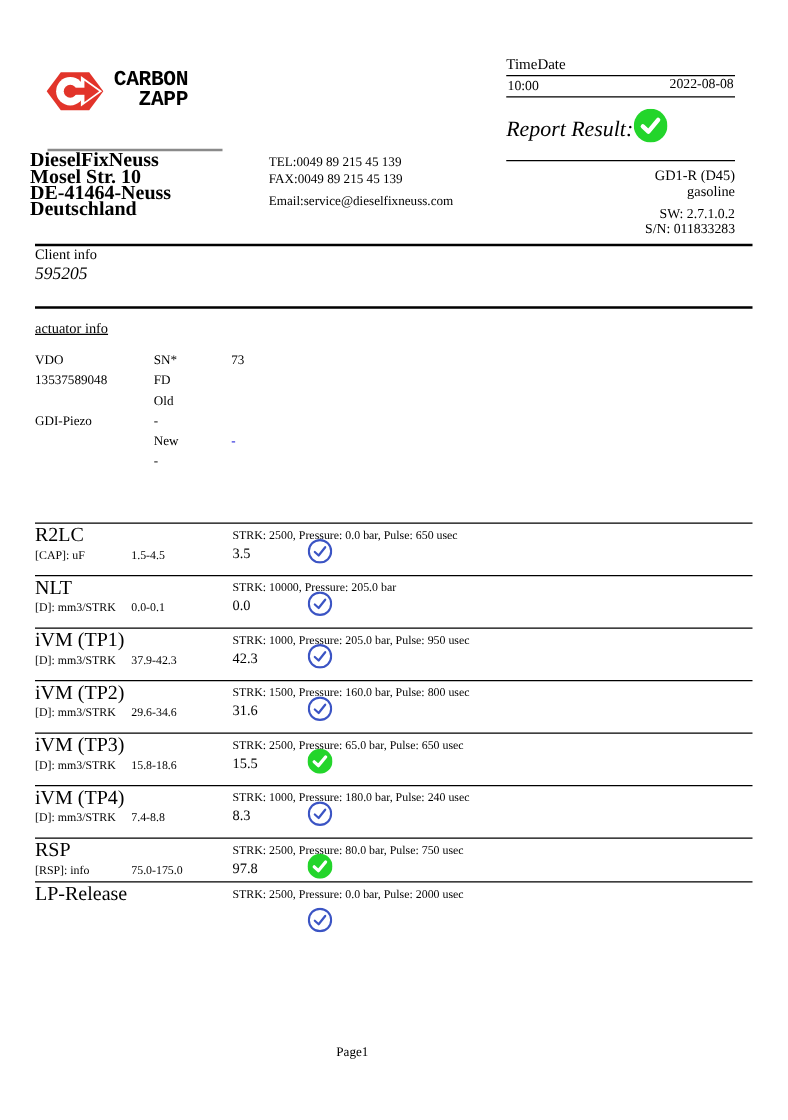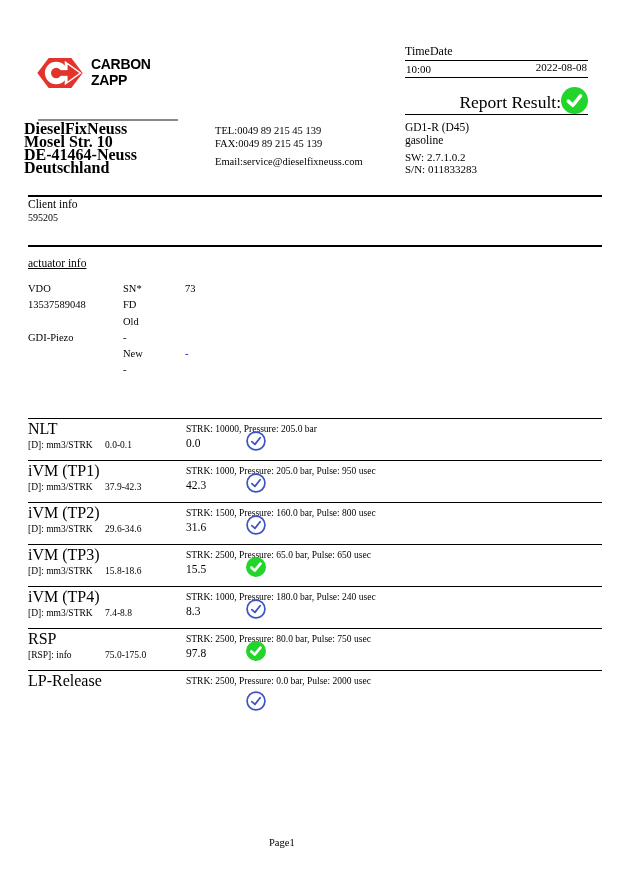--- a/index.html
+++ b/index.html
@@ -4,42 +4,42 @@
 <style>
   html,body{margin:0;padding:0;background:#e8e8e8;}
   .page{
     position:relative;width:630px;height:896px;background:#ffffff;
     margin:0 auto;overflow:hidden;
     font-family:"Liberation Serif","DejaVu Serif",serif;color:#000;
   }
   .abs{position:absolute;}
   
   .logo{left:36px;top:56px;display:flex;gap:7px;align-items:flex-start;}
-  .logo-text{font-family:Liberation Sans, sans-serif;font-weight:700;
-    font-size:14px;line-height:15.5px;letter-spacing:-0.3px;padding-top:1px;}
+  .logo-text{font-family:Liberation Mono, monospace;font-weight:700;
+    font-size:17px;line-height:15.5px;letter-spacing:-0.3px;padding-top:1px;text-align:right;}
   .owner-block{left:219px;top:44px;width:176px;border-bottom:1px solid #000;padding-bottom:3px;font-size:12px;}
   .td-block{left:405px;top:44px;width:183px;}
   .td-row1{display:flex;justify-content:flex-start;font-size:12px;border-bottom:1px solid #000;padding-bottom:1px;}
   .td-row2{display:flex;justify-content:space-between;font-size:11px;border-bottom:1px solid #000;padding:2px 1px 2px 1px;align-items:flex-end;}
   .td-row2 .date-val{position:relative;top:-2px;}
-  .report-row{display:flex;justify-content:flex-end;align-items:center;margin-top:9px;}
+  .report-row{display:flex;justify-content:flex-start;align-items:center;margin-top:9px;font-style:italic;}
   .report-label{font-size:17.5px;}
   
   .addr-line{left:38px;top:119px;width:140px;height:1.5px;background:#8a8a8a;}
   .addr{left:24px;top:122px;font-size:16px;font-weight:700;line-height:13px;}
   .contact{left:215px;top:124px;font-size:10.5px;line-height:13px;}
   .contact .email{margin-top:5px;}
-  .machine{left:405px;top:114px;width:183px;border-top:1.5px solid #000;padding-top:6px;}
+  .machine{left:405px;top:128px;width:183px;border-top:1.5px solid #000;padding-top:6px;text-align:right;}
   .machine .model,.machine .fuel{font-size:11.5px;line-height:13px;}
   .machine .sw{margin-top:4px;font-size:11px;line-height:12px;}
   .machine .sn{font-size:11px;line-height:12px;}
   
   .hline{left:28px;width:574px;height:1.5px;background:#000;}
   .client-label{left:28px;top:198px;font-size:11.5px;}
-  .client-value{left:28px;top:212px;font-size:10px;}
+  .client-value{left:28px;top:212px;font-size:14px;font-style:italic;}
   .actuator-label{left:28px;top:257px;font-size:11.5px;text-decoration:underline;}
   .act-grid{left:28px;top:283px;width:300px;font-size:10.5px;}
   .act-row{position:relative;height:16.3px;}
   .act-c1{position:absolute;left:0;}
   .act-c2{position:absolute;left:95px;}
   .act-c3{position:absolute;left:157px;}
   .blue-val{color:#0000d4;}
   
   .test-table{left:28px;top:418px;width:574px;}
   .test-row{position:relative;border-top:1.4px solid #000;height:41px;}
@@ -147,20 +147,33 @@
       <span class="act-c2">New</span>
       <span class="act-c3 blue-val">-</span>
     </div>
     <div class="act-row">
       <span class="act-c2">-</span>
     </div>
   </div>
 
   <div class="abs test-table">
       <div class="test-row">
+        <div class="t-title">R2LC</div>
+        <div class="t-params">STRK: 2500, Pressure: 0.0 bar, Pulse: 650 usec</div>
+        <div class="t-unit">[CAP]: uF</div>
+        <div class="t-range">1.5-4.5</div>
+        <div class="t-value">3.5</div>
+        <div class="t-icon">
+          <svg width="20" height="20" viewBox="0 0 26 26">
+            <circle cx="13" cy="13" r="11.6" fill="#fff" stroke="#3b54c4" stroke-width="2.2"></circle>
+            <polyline points="7.6,13.8 11.6,17.4 18.4,8.8" fill="none" stroke="#3b54c4" stroke-width="2.3" stroke-linecap="round" stroke-linejoin="round"></polyline>
+          </svg>
+        </div>
+      </div>
+      <div class="test-row">
         <div class="t-title">NLT</div>
         <div class="t-params">STRK: 10000, Pressure: 205.0 bar</div>
         <div class="t-unit">[D]: mm3/STRK</div>
         <div class="t-range">0.0-0.1</div>
         <div class="t-value">0.0</div>
         <div class="t-icon">
           <svg width="20" height="20" viewBox="0 0 26 26">
             <circle cx="13" cy="13" r="11.6" fill="#fff" stroke="#3b54c4" stroke-width="2.2"></circle>
             <polyline points="7.6,13.8 11.6,17.4 18.4,8.8" fill="none" stroke="#3b54c4" stroke-width="2.3" stroke-linecap="round" stroke-linejoin="round"></polyline>
           </svg>

